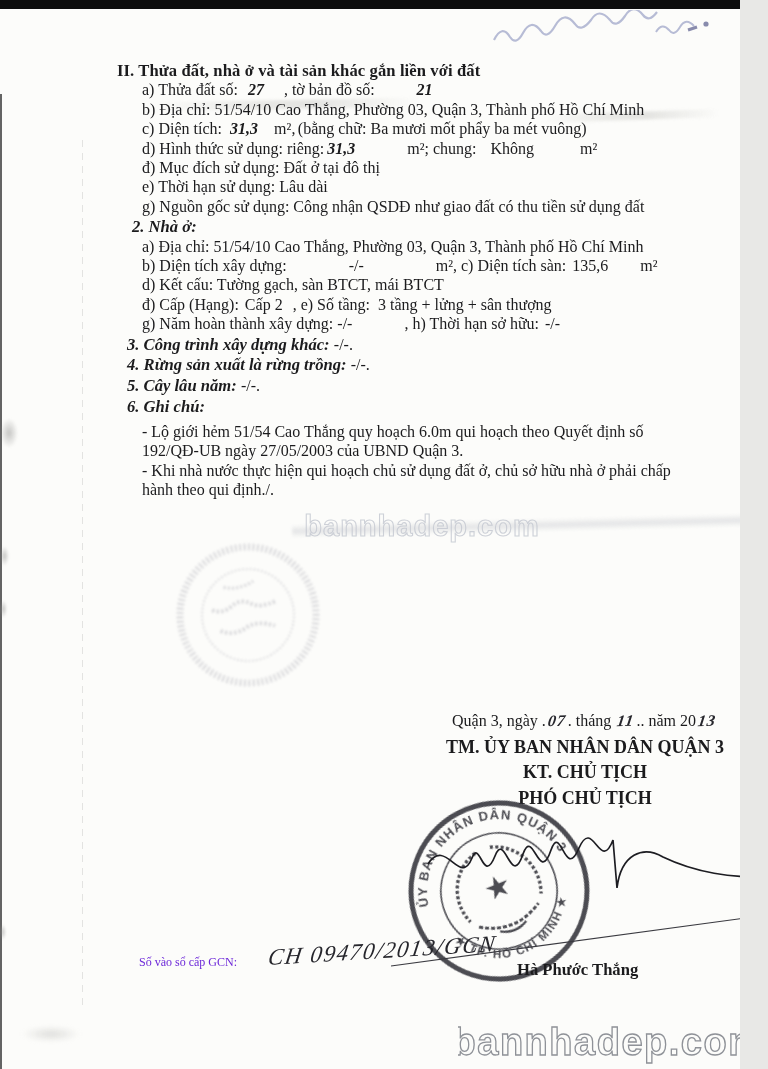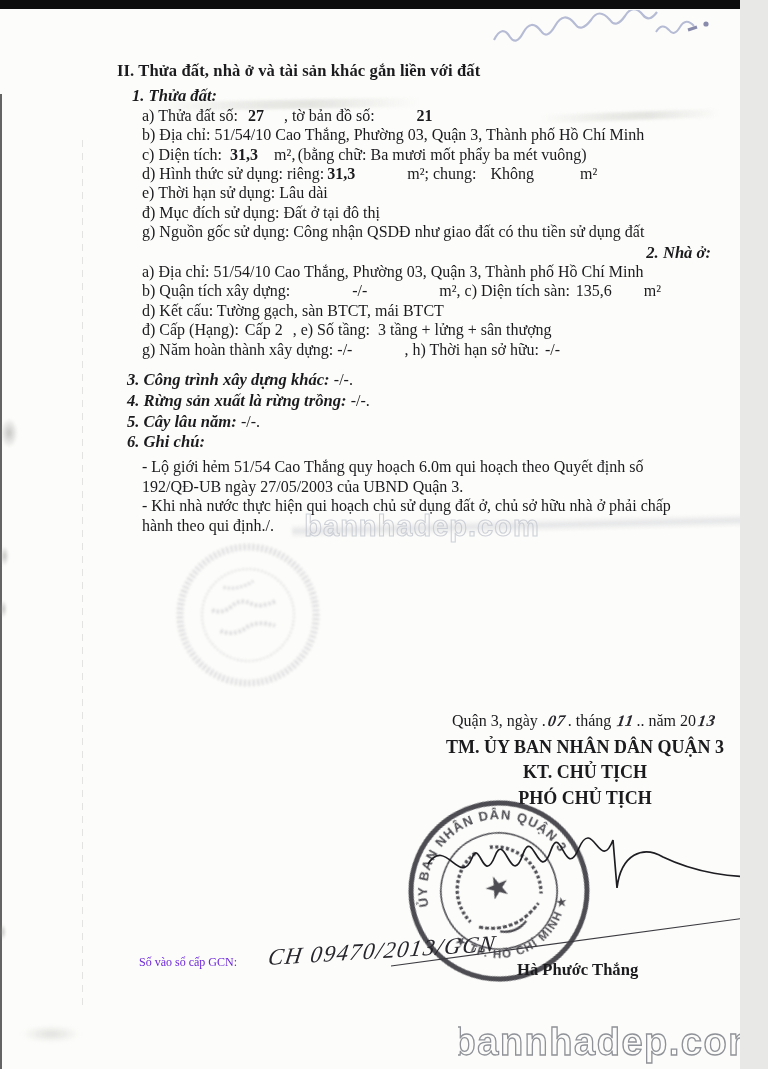--- a/index.html
+++ b/index.html
@@ -21,21 +21,21 @@
       background:linear-gradient(180deg,rgba(0,0,0,0) 30%,#d7d8db 52%,rgba(0,0,0,0) 74%);filter:blur(1.6px);}
   .smudge-bl{left:22px;top:1026px;width:58px;height:16px;
       background:radial-gradient(closest-side,#dededb,rgba(222,222,219,0));filter:blur(2px);}
   
   .content{left:117px;top:61px;width:594px;font-size:16px;line-height:19.4px;}
   .sec-title{font-weight:bold;font-size:16.6px;letter-spacing:.1px;}
   .sub-head{font-weight:bold;font-style:italic;font-size:16.6px;margin-left:15px;}
   .oth-head{font-weight:bold;font-style:italic;font-size:16.6px;margin-left:10px;line-height:20.8px;}
   .item{margin-left:25px;}
   .notes{margin-left:25px;width:553px;margin-top:4px;}
-  .b{font-weight:bold;}
+  .b{font-weight:bold;font-style:italic;}
   .sup-sp{letter-spacing:.2px;}
   
   .sig-block{left:428px;top:710px;width:314px;text-align:center;font-size:16px;line-height:22.5px;}
   .sig-auth{font-weight:bold;font-size:18px;margin-top:3px;}
   .hand{display:inline-block;font-style:italic;font-weight:bold;transform:skewX(-10deg) rotate(-2deg);
         color:#26262c;margin:0 2px;letter-spacing:1px;}
   .signer{left:517px;top:960px;font-weight:bold;font-size:16.6px;}
   .registry-label{left:139px;top:955px;font-size:12px;color:#6d28d9;}
   .registry-number{left:268px;top:938px;font-size:23px;font-style:italic;color:#26262c;
       transform:rotate(-3.5deg) skewX(-12deg);letter-spacing:1.6px;white-space:nowrap;}
@@ -73,37 +73,36 @@
   <svg class="abs bleed" style="left:488px;top:10px;" width="240" height="48">
     <path d="M6,30 q8,-16 16,-3 q6,9 13,-4 q8,-15 18,-2 q6,9 14,-5 q9,-16 20,-2 q6,9 16,-4 q8,-13 19,0 q6,9 15,-4 q8,-13 18,-1 q6,8 14,-3" fill="none" stroke="#7f88b8" stroke-width="2.2"></path>
     <path d="M168,22 q6,-10 13,-2 q5,7 11,-3 q6,-10 14,-1" fill="none" stroke="#7f88b8" stroke-width="2"></path>
     <circle cx="218" cy="14" r="2.6" fill="#2a2f6e"></circle>
     <path d="M200,20 l9,-3" stroke="#2a2f6e" stroke-width="3"></path>
   </svg>
 
   <div class="abs content">
     <div class="sec-title">II. Thửa đất, nhà ở và tài sản khác gắn liền với đất</div>
 
-    <div class="sub-head" style="margin-top:6px;">1. Thửa đất:</div>
     <div class="item"><span>a) Thửa đất số:</span><span class="b" style="margin-left:10px;">27</span><span style="margin-left:20px;">, tờ bản đồ số:</span><span class="b" style="margin-left:42px;text-align:right;">21</span></div>
     <div class="item"><span>b) Địa chỉ:</span> <span>51/54/10 Cao Thắng, Phường 03, Quận 3, Thành phố Hồ Chí Minh</span></div>
     <div class="item"><span>c) Diện tích:</span><span class="b" style="margin-left:8px;">31,3</span><span class="sup-sp" style="margin-left:16px;">m²,</span><span style="margin-left:2px;">(bằng chữ: Ba mươi mốt phẩy ba mét vuông)</span></div>
     <div class="item"><span>d) Hình thức sử dụng: riêng:</span><span class="b" style="margin-left:3px;">31,3</span><span style="margin-left:52px;">m²; chung:</span><span style="margin-left:14px;">Không</span><span style="margin-left:46px;">m²</span></div>
+    <div class="item"><span>đ) Mục đích sử dụng:</span> <span>Đất ở tại đô thị</span></div>
     <div class="item"><span>e) Thời hạn sử dụng:</span> <span>Lâu dài</span></div>
-    <div class="item"><span>đ) Mục đích sử dụng:</span> <span>Đất ở tại đô thị</span></div>
     <div class="item"><span>g) Nguồn gốc sử dụng:</span> <span>Công nhận QSDĐ như giao đất có thu tiền sử dụng đất</span></div>
 
-    <div class="sub-head" style="margin-top:1px;text-align:right;">2. Nhà ở:</div>
+    <div class="sub-head" style="margin-top:1px;">2. Nhà ở:</div>
     <div class="item"><span>a) Địa chỉ:</span> <span>51/54/10 Cao Thắng, Phường 03, Quận 3, Thành phố Hồ Chí Minh</span></div>
-    <div class="item"><span>b) Quận tích xây dựng:</span><span style="margin-left:62px;">-/-</span><span style="margin-left:72px;">m², c) Diện tích sàn:</span><span style="margin-left:6px;">135,6</span><span style="margin-left:32px;">m²</span></div>
+    <div class="item"><span>b) Diện tích xây dựng:</span><span style="margin-left:62px;">-/-</span><span style="margin-left:72px;">m², c) Diện tích sàn:</span><span style="margin-left:6px;">135,6</span><span style="margin-left:32px;">m²</span></div>
     <div class="item"><span>d) Kết cấu:</span> <span>Tường gạch, sàn BTCT, mái BTCT</span></div>
     <div class="item"><span>đ) Cấp (Hạng):</span><span style="margin-left:6px;">Cấp 2</span><span style="margin-left:10px;">, e) Số tầng:</span><span style="margin-left:8px;">3 tầng + lửng + sân thượng</span></div>
     <div class="item"><span>g) Năm hoàn thành xây dựng:</span><span style="margin-left:4px;">-/-</span><span style="margin-left:52px;">, h) Thời hạn sở hữu:</span><span style="margin-left:6px;">-/-</span></div>
 
-    <div class="oth-head" style="margin-top:11px;"><span>3. Công trình xây dựng khác:</span> <span style="font-weight:normal;font-style:normal;font-size:16px;">-/-.</span></div>
+    <div class="oth-head" style="margin-top:1px;"><span>3. Công trình xây dựng khác:</span> <span style="font-weight:normal;font-style:normal;font-size:16px;">-/-.</span></div>
     <div class="oth-head"><span>4. Rừng sản xuất là rừng trồng:</span> <span style="font-weight:normal;font-style:normal;font-size:16px;">-/-.</span></div>
     <div class="oth-head"><span>5. Cây lâu năm:</span> <span style="font-weight:normal;font-style:normal;font-size:16px;">-/-.</span></div>
     <div class="oth-head"><span>6. Ghi chú:</span></div>
 
     <div class="notes">
       <div>- Lộ giới hẻm 51/54 Cao Thắng quy hoạch 6.0m qui hoạch theo Quyết định số 192/QĐ-UB ngày 27/05/2003 của UBND Quận 3.</div>
       <div>- Khi nhà nước thực hiện qui hoạch chủ sử dụng đất ở, chủ sở hữu nhà ở phải chấp hành theo qui định./.</div>
     </div>
   </div>
 

